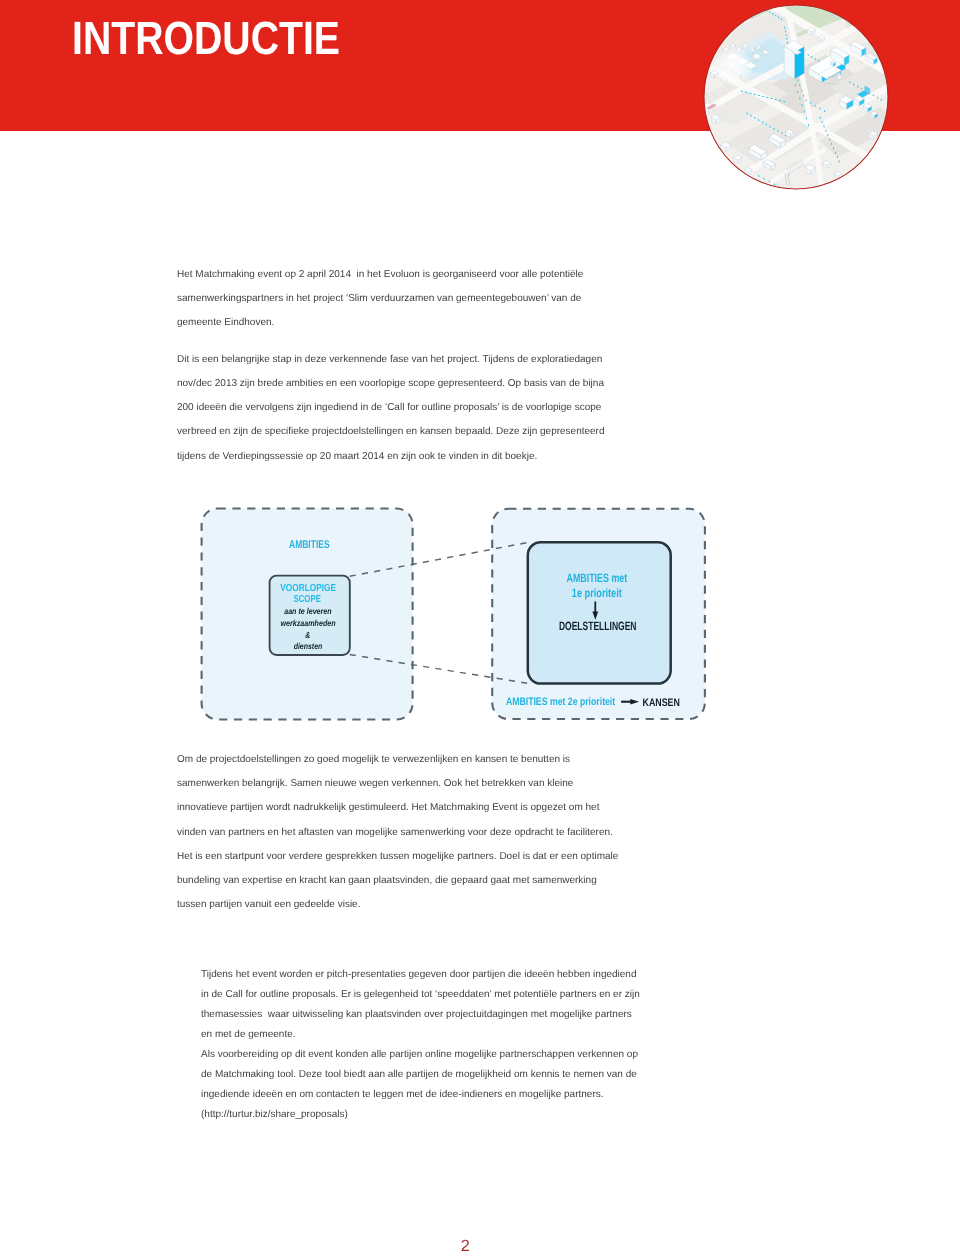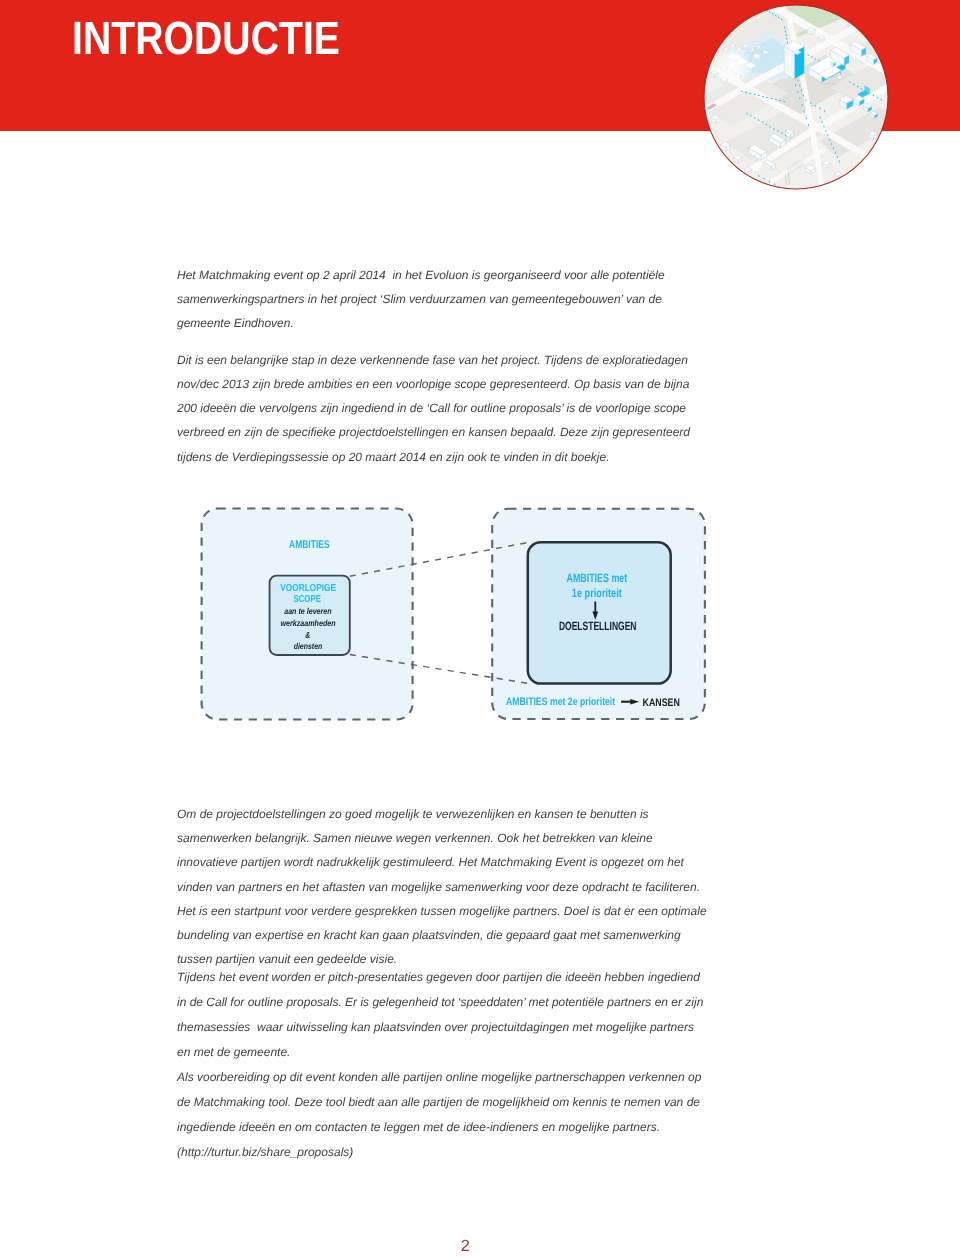--- a/index.html
+++ b/index.html
@@ -27,28 +27,27 @@
   
   .hero-circle{
     position:absolute;left:703px;top:4px;width:186px;height:186px;
     border-radius:50%;overflow:hidden;
   }
   .hero-circle svg{display:block;width:186px;height:186px;}
 
   
   .body-text{
     position:absolute;left:177px;
-    font-size:12px;line-height:24.2px;color:#3f3f3f;
+    font-size:10px;line-height:24.2px;color:#3f3f3f;
     white-space:pre;
-    font-style:italic;
   }
   #para1{top:262.7px;line-height:24.1px;}
   #para2{top:348px;line-height:24.13px;}
-  #para3{top:802px;line-height:24.2px;}
-  #para4{top:965.2px;line-height:25px;}
+  #para3{top:748px;line-height:24.2px;}
+  #para4{top:965.2px;line-height:20px;margin-left:24px;}
 
   
   .diagram{position:absolute;left:198px;top:504px;width:512px;height:222px;}
   .diagram svg{display:block;width:512px;height:222px;}
   .dg-label{font-family:"Liberation Sans",sans-serif;font-weight:bold;}
 
   .page-number{
     position:absolute;left:0;top:1238.4px;width:930.5px;text-align:center;
     font-size:16.3px;line-height:16.3px;color:#a4342b;
   }

